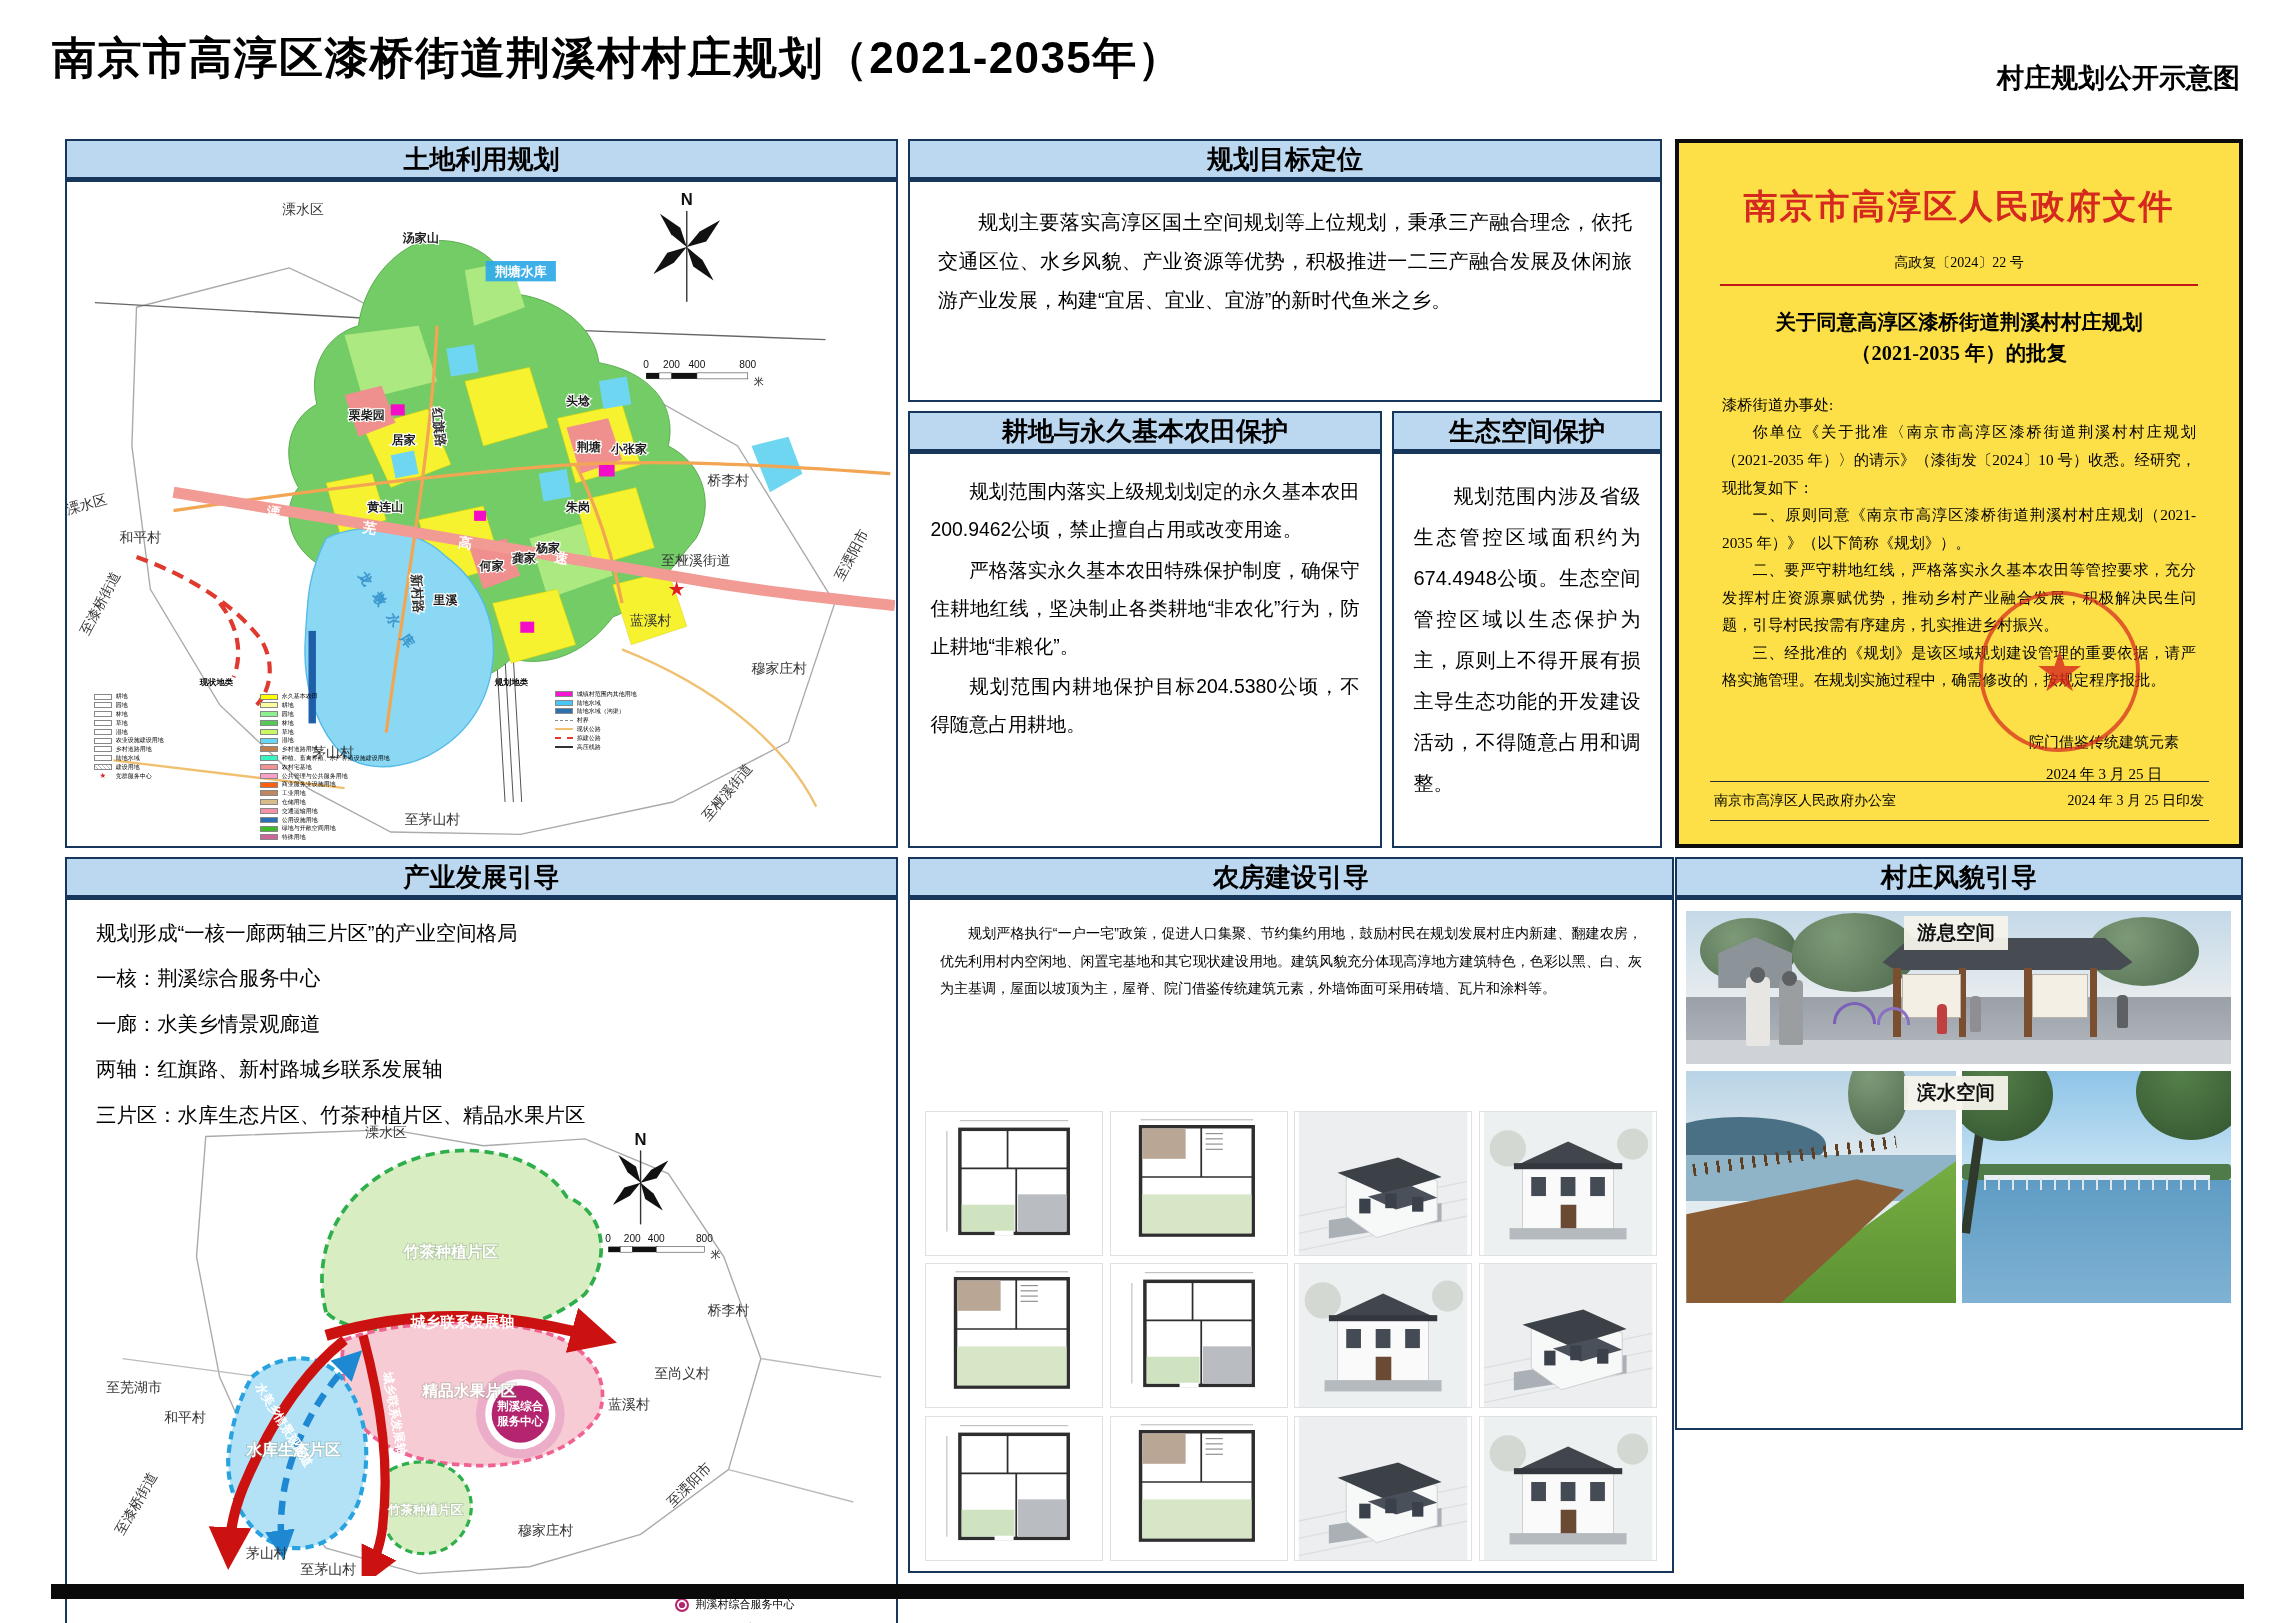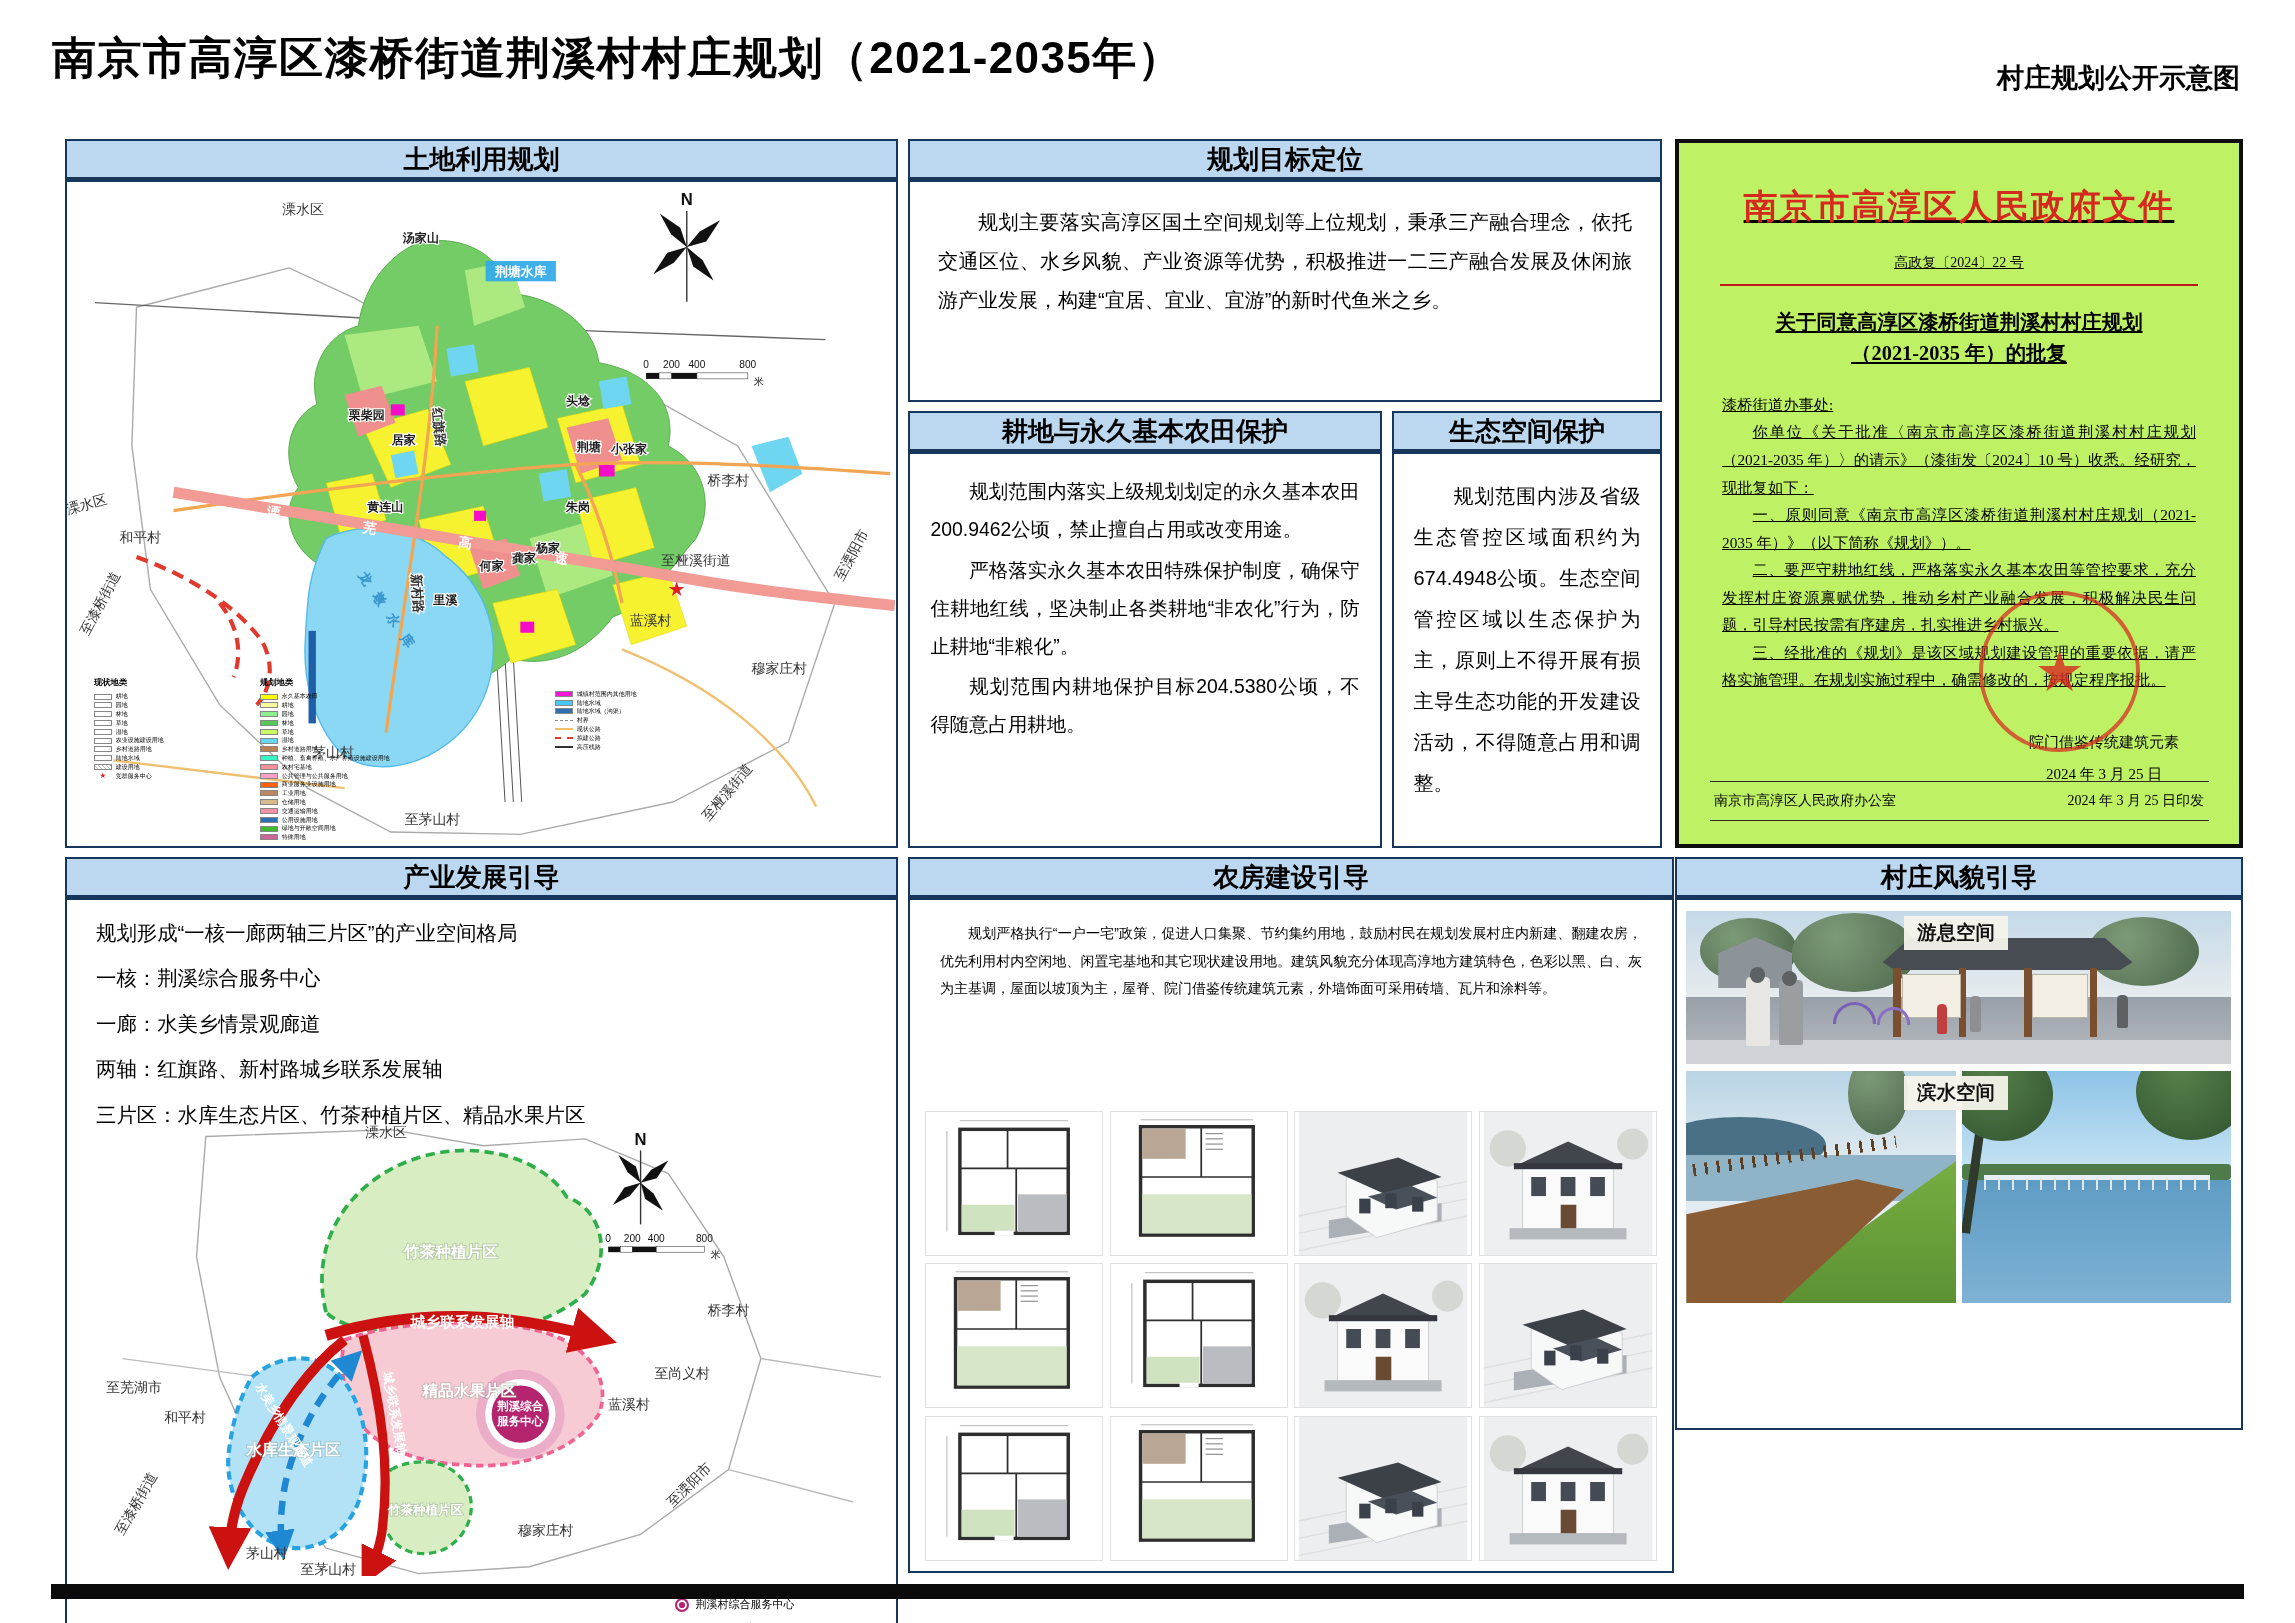--- a/index.html
+++ b/index.html
@@ -33,21 +33,21 @@
 .mwater  { font-size:28px; font-weight:bold; fill:#ffffff; text-anchor:middle; }
 .mroad   { font-size:28px; font-weight:bold; fill:#333; paint-order:stroke; stroke:#fff; stroke-width:5px; text-anchor:middle; }
 .mhwy    { font-size:30px; font-weight:bold; fill:#ffffff; letter-spacing:180px; text-anchor:start; }
 .mzone   { font-size:34px; font-weight:bold; fill:#ffffff; paint-order:stroke; stroke:rgba(120,140,120,.35); stroke-width:4px; text-anchor:middle; }
 .maxis   { font-size:32px; font-weight:bold; fill:#ffffff; text-anchor:middle; }
 .mnorth  { font-size:36px; font-weight:bold; fill:#111; text-anchor:middle; }
 .mscale  { font-size:22px; fill:#111; text-anchor:middle; }
 
 
 .lu-legend { position:absolute; left:27px; top:536px; width:787px; display:flex; gap:27px; font-size:6px; }
-.lu-col-title { font-size:8.3px; font-weight:bold; margin-bottom:4.2px; }
+.lu-col-title { font-size:8.3px; font-weight:bold; margin-bottom:4.2px;text-align:right; }
 .lu-item { display:flex; align-items:center; gap:4.2px; min-height:8.8px; line-height:1.05; }
 .lu-sw   { width:17.6px; height:6px; border:0.5px solid #888; flex:none; }
 .lu-hatch{ background:repeating-linear-gradient(45deg,#fff 0 1.9px,#b9b9b9 1.9px 2.8px); }
 .lu-star { width:17.6px; text-align:center; color:#e02020; font-size:7.4px; flex:none; }
 .lu-bar  { width:17.6px; flex:none; }
 .bar-border  { height:0; border-top:1.4px dashed #8a8a8a; }
 .bar-road    { height:2.8px; background:#F0C070; }
 .bar-newroad { height:0; border-top:2.3px dashed #E03A2F; }
 .bar-power   { height:1.9px; background:#333333; }
 .col-cur  { width:139px; }
@@ -67,21 +67,21 @@
 .sw-fruit  { background:#F7CBD4; border-color:#F06292; }
 .sw-bamboo { background:#D9EDC2; border-color:#2FAF4B; }
 .sw-lake   { background:#B3E1F6; border-color:#29A3E0; }
 
 
 .house-grid { position:absolute; left:15px; right:15px; top:252px; bottom:10.2px;
   display:grid; grid-template-columns:repeat(4,1fr); grid-template-rows:repeat(3,1fr); gap:7.4px 6.5px; }
 .cell { width:100%; height:100%; background:#fff; border:0.5px solid #e0e0e0; }
 
 
-#panel-doc { border:4.2px solid #0d0d0d; background:#bef264; font-family:"Liberation Serif","DejaVu Serif",serif;text-decoration:underline; }
+#panel-doc { border:4.2px solid #0d0d0d; background:#fde047; font-family:"Liberation Serif","DejaVu Serif",serif; }
 .doc-head  { margin-top:41px; text-align:center; font-size:34px; font-weight:bold; color:#D5281E; letter-spacing:1.9px; }
 .doc-no    { margin-top:24px; text-align:center; font-size:14px; }
 .doc-rule  { margin:12px 41px 0; height:2.3px; background:#C01818; }
 .doc-title { margin-top:20.4px; text-align:center; font-size:20.4px; font-weight:bold; line-height:1.55; }
 .doc-body  { margin-top:21px; padding:0 43px; font-size:15.3px; line-height:1.8; text-align:justify; }
 .doc-body p { text-indent:2em; }
 .doc-body p.salut { text-indent:0; }
 .doc-sign { position:absolute; right:60px; top:584px; text-align:center; font-size:15px; line-height:2.1; }
 .doc-seal { position:absolute; left:300px; top:448px; width:161px; height:161px;
   border:4.2px solid rgba(214,40,30,.72); border-radius:50%;

